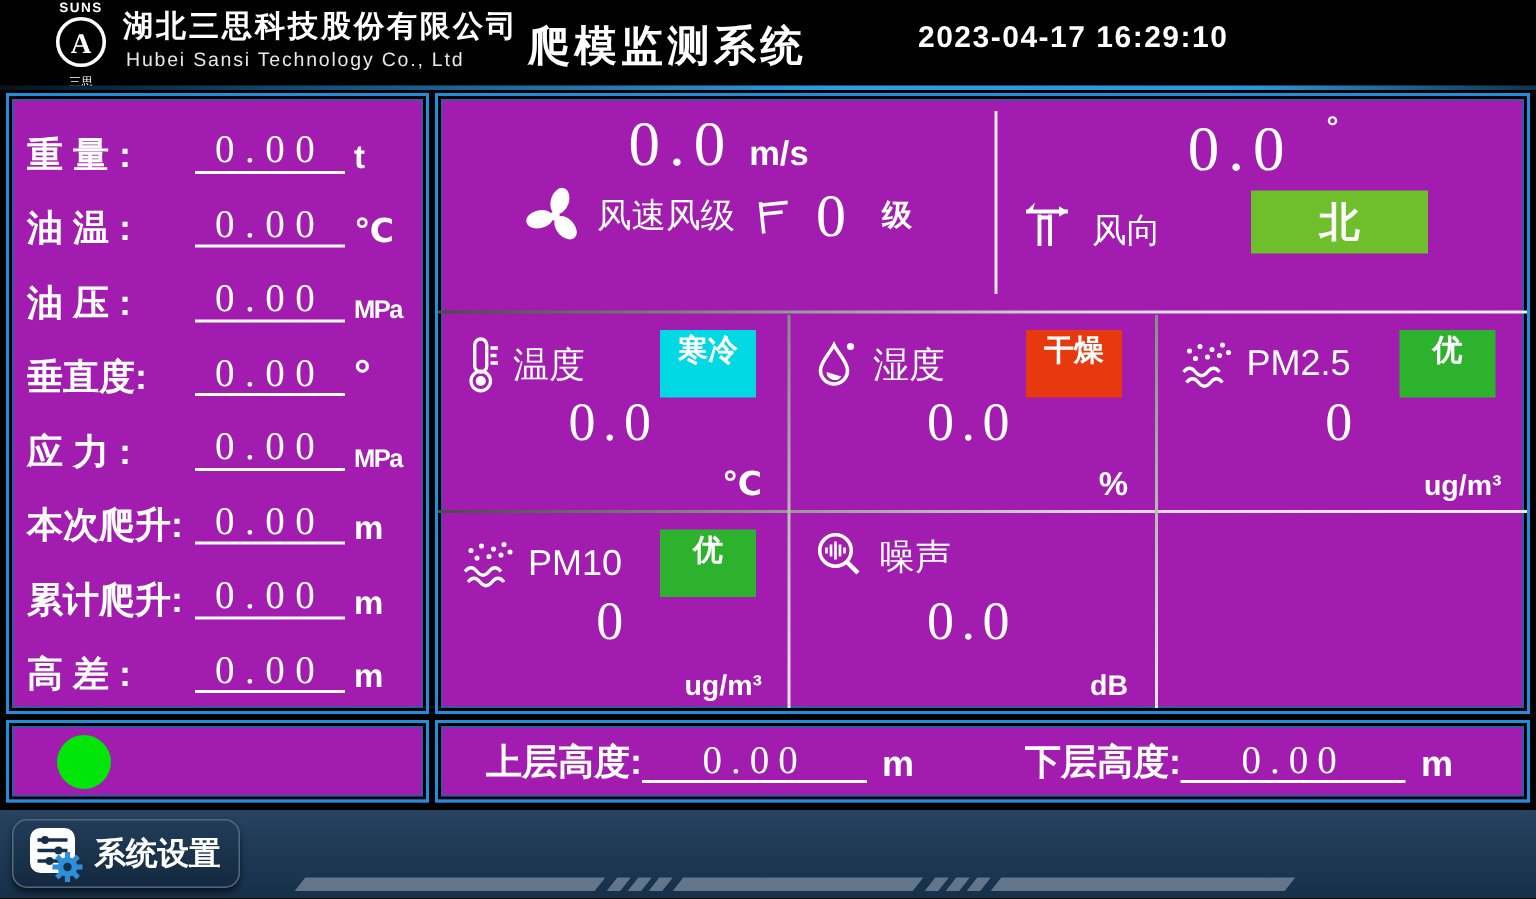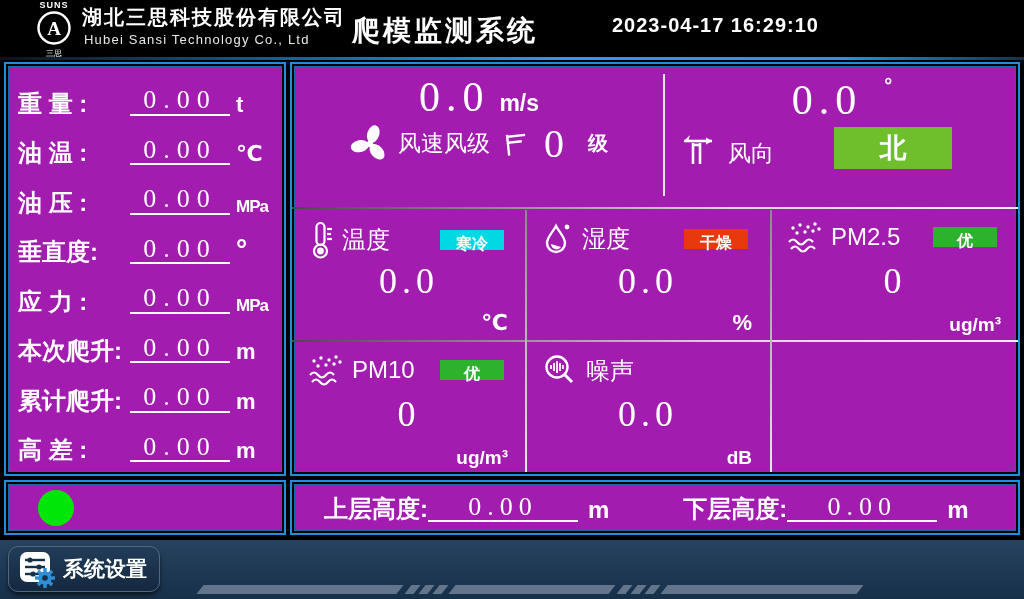--- a/index.html
+++ b/index.html
@@ -58,22 +58,22 @@
     background:linear-gradient(90deg,#4a4a4a,#d9d9d9 60%,#efefef); }
   .grid-vline { position:absolute; top:146px; width:2px; height:262px;
     background:linear-gradient(180deg,#8a8a8a,#e8e8e8); }
   .gv1 { left:233px; } .gv2 { left:478px; }
 
   .cell { position:absolute; height:130px; }
   .c1 { left:4px;  width:226px; }  .c2 { left:238px; width:236px; }  .c3 { left:483px; width:240px; }
   .r1 { top:146px; } .r2 { top:279px; }
   .cell-head { display:flex; align-items:center; padding:10px 18px 0 12px; }
   .cell-label { font-size:24px; margin-left:8px; }
-  .badge { margin-left:auto; min-width:64px; height:20px; line-height:28px; text-align:center;
-    font-size:16px; font-weight:bold; color:#fff; }
+  .badge { margin-left:auto; min-width:64px; height:45px; line-height:28px; text-align:center;
+    font-size:20px; font-weight:bold; color:#fff; }
   .cell-val { position:absolute; left:0; top:50px; width:100%; text-align:center;
     font-size:36px; letter-spacing:5px; }
   .cell-unit { position:absolute; right:14px; bottom:4px; font-size:19px; font-weight:bold; }
 
   
   .limits { left:4px; top:480px; width:282px; height:55px; display:flex; align-items:center; padding-left:30px; }
   .limits-label { font-size:26px; font-weight:bold; letter-spacing:9px; }
   .indicator { width:36px; height:36px; border-radius:50%; margin-left:2px; }
   .heights { left:290px; top:480px; width:730px; height:55px; display:flex; align-items:center; padding-left:32px; }
   .hgroup { display:flex; align-items:flex-end; }

